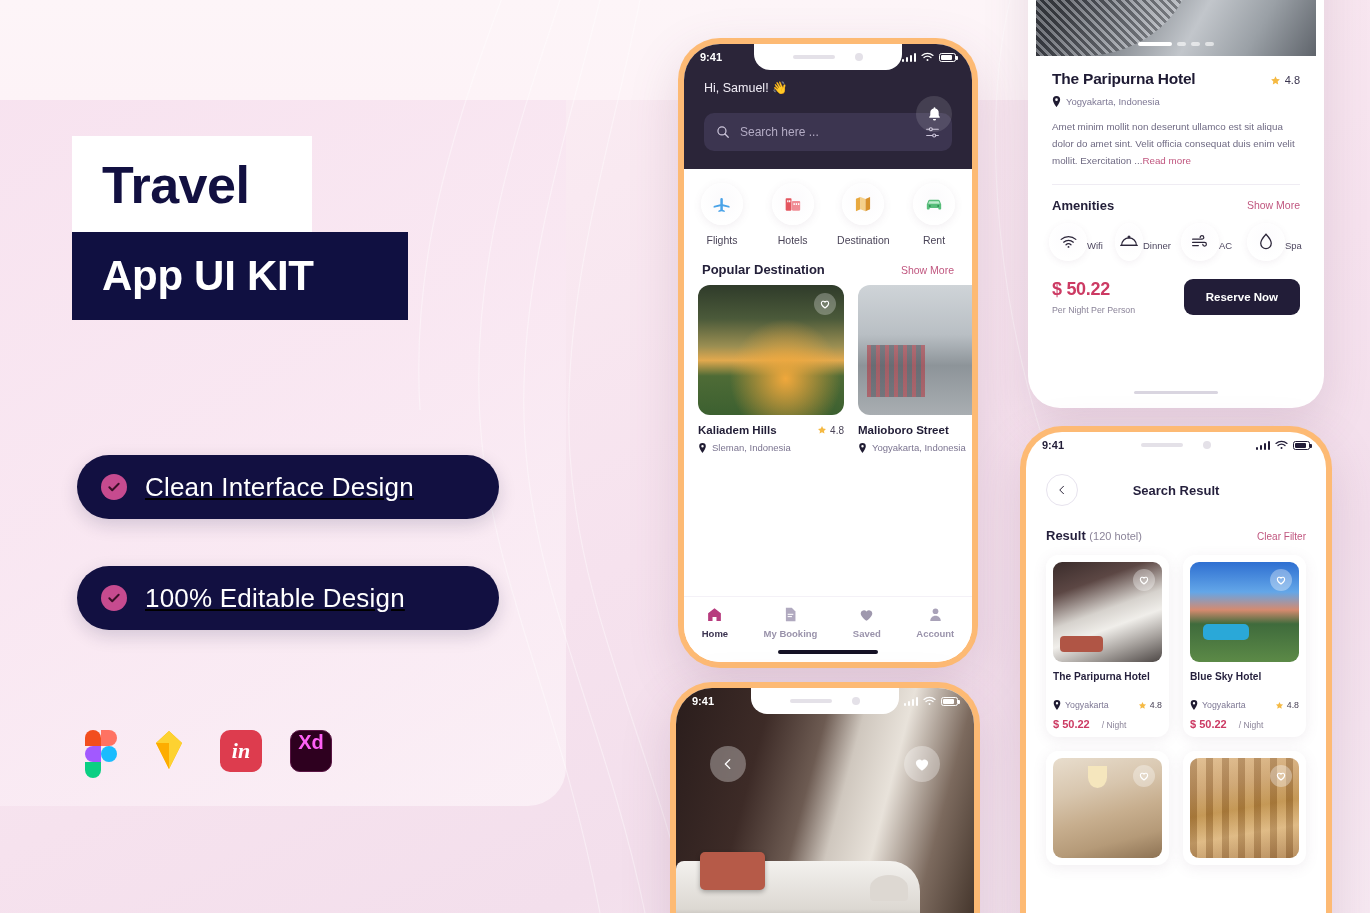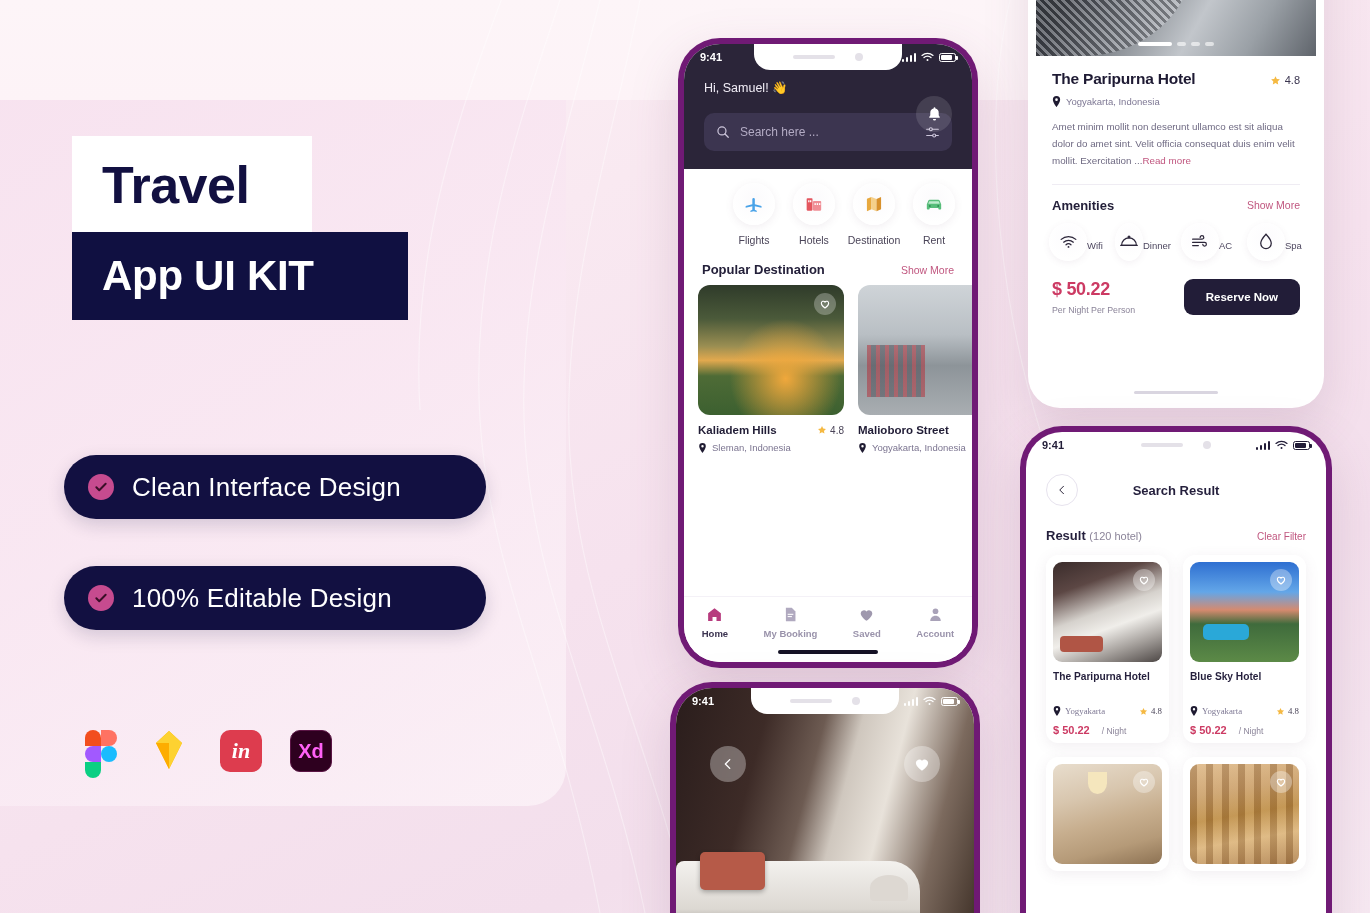--- a/index.html
+++ b/index.html
@@ -35,21 +35,21 @@
     font-size:52px; font-weight:700; color:#121041; letter-spacing:-.5px;
   }
   .title-dark {
     background:#101041; width:336px; height:88px; margin-top:-2px;
     display:flex; align-items:center; padding-left:30px;
   }
   .title-dark span {
     font-size:42px; font-weight:700; color:#ffffff; letter-spacing:-.3px;
   }
 
-  .pills { position:absolute; left:64px; top:455px; }
+  .pills { position:absolute; left:77px; top:455px;text-decoration:underline; }
   .pill {
     width:422px; height:64px; border-radius:34px; background:#121041;
     display:flex; align-items:center; padding-left:24px; margin-bottom:47px;
     box-shadow: 0 6px 18px rgba(18,16,65,.16);
   }
   .pill-check {
     width:26px; height:26px; border-radius:50%;
     background:#c64b8f; display:flex; align-items:center; justify-content:center;
     margin-right:18px; flex:0 0 auto;
   }
@@ -68,27 +68,27 @@
   .logo-sketch svg { width:46px; height:44px; }
   .logo-invision {
     width:42px;height:42px;border-radius:10px;background:#dd3c4e;
     display:flex;align-items:center;justify-content:center;
     color:#fff;font-style:italic;font-weight:700;font-size:22px;
     font-family:"Liberation Serif", serif;
   }
   .logo-xd {
     width:42px;height:42px;border-radius:10px;
     background:#2e001f; border:1px solid #5b1545;
-    display:flex;align-items:center;justify-content:center;
+    display:flex;justify-content:center;
     color:#ff61f6;font-weight:700;font-size:20px;
   }
 
   
   .phone {
-    position:absolute; background:#701a75; border-radius:42px;
+    position:absolute; background:#fdba74; border-radius:42px;
     box-shadow: 0 18px 50px rgba(120,80,110,.18);
     padding:6px; overflow:hidden;
   }
   .phone-inner { width:100%; height:100%; border-radius:36px; overflow:hidden; position:relative; background:#fff; }
   .notch {
     position:absolute; left:50%; transform:translateX(-50%); top:0;
     width:148px; height:26px; background:#fff; border-radius:0 0 16px 16px; z-index:9;
     display:flex; align-items:center; justify-content:center; gap:20px;
   }
   .notch-bar { width:42px;height:4px;border-radius:3px;background:#e4e1e8; }
@@ -117,21 +117,21 @@
   .bell {
     position:absolute; right:20px; top:52px; width:36px;height:36px;border-radius:50%;
     background:rgba(255,255,255,.12); display:flex;align-items:center;justify-content:center;
   }
   .search-bar {
     margin-top:18px; height:38px; border-radius:10px; background:#3c3550;
     display:flex; align-items:center; padding:0 12px; gap:10px;
   }
   .search-bar .ph { color:#b3abc4; font-size:12px; flex:1; }
 
-  .cats { display:flex; justify-content:flex-end; padding:14px 8px 4px; }
+  .cats { display:flex; justify-content:space-between; padding:14px 8px 4px; }
   .cat { display:flex; flex-direction:column; align-items:center; width:60px; }
   .cat-ic {
     width:42px;height:42px;border-radius:50%;
     background:radial-gradient(circle at 50% 40%, #fbfafc 0%, #ffffff 70%);
     box-shadow:0 2px 8px rgba(120,90,120,.10);
     display:flex;align-items:center;justify-content:center;font-size:20px;
   }
   .cat-lb { font-size:10.5px; color:#4a4458; margin-top:9px; }
 
   .sec-head { display:flex; justify-content:space-between; align-items:center; padding:12px 18px 8px; }
@@ -286,21 +286,21 @@
   }
   .ri-hall:after{
     content:''; position:absolute; inset:0;
     background:repeating-linear-gradient(90deg, rgba(120,80,40,.30) 0 7px, rgba(255,230,190,.18) 7px 16px);
   }
   .res-heart {
     position:absolute; right:7px; top:7px; width:22px;height:22px;border-radius:50%;
     background:rgba(255,255,255,.34); display:flex;align-items:center;justify-content:center; z-index:3;
   }
   .res-name { font-size:10.2px; font-weight:700; color:#241f3c; margin:9px 0 0; }
-  .res-meta { display:flex; justify-content:space-between; margin-top:24px;font-family:Liberation Serif, serif; }
+  .res-meta { display:flex; justify-content:space-between; margin-top:18px; }
   .res-loc { font-size:8.8px; color:#7e7894; display:flex; align-items:center; gap:4px; }
   .res-rate { font-size:8.8px; color:#4a4458; display:flex; align-items:center; gap:3px; }
   .res-price { font-size:11px; font-weight:700; color:#cc3a63; margin-top:8px; }
   .res-price em { font-style:normal; font-size:8.5px; color:#8b8499; font-weight:400; margin-left:12px; }
 
   svg { display:block; }
 </style>
 </head>
 <body>
 

